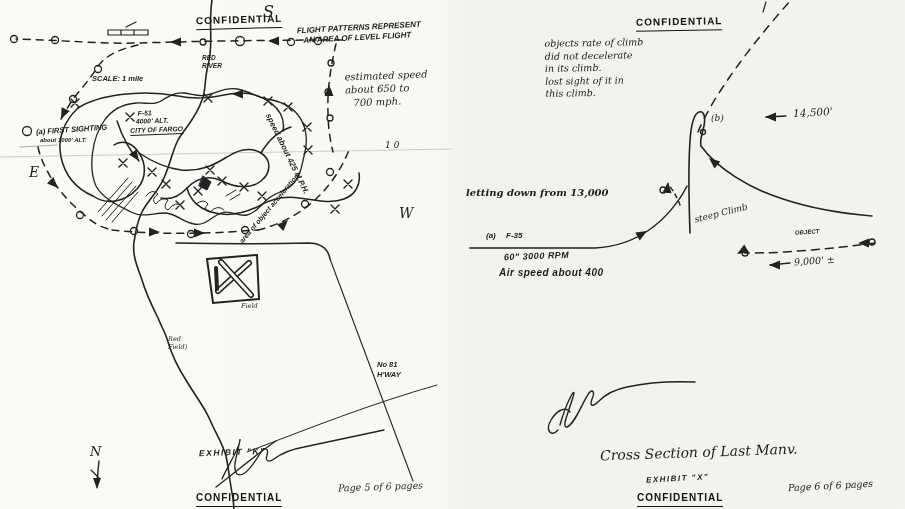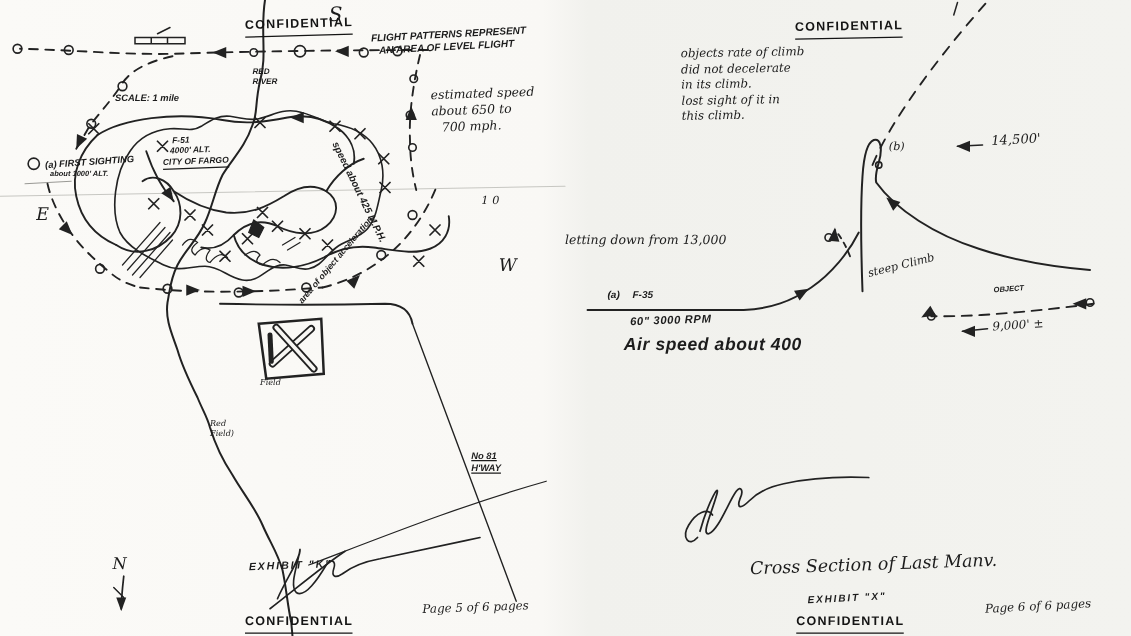--- a/index.html
+++ b/index.html
@@ -216,34 +216,34 @@
   <div class="lbl cur" style="left:29px;top:164px;font-size:14px;">E</div>
 
   <div class="lbl print" style="left:130px;top:109px;font-size:6.8px;line-height:1.25;transform:rotate(-2deg);">
     <div style="margin-left:8px;">F-51</div>
     <div style="margin-left:6px;">4000' ALT.</div>
     <div class="u">CITY OF FARGO</div>
   </div>
 
   <div class="lbl print" style="left:272px;top:112px;font-size:8px;transform:rotate(64deg);transform-origin:0 0;">speed about 425 M.P.H.</div>
 
-  <div class="lbl cur" style="left:385px;top:156px;font-size:9px;letter-spacing:3px;">10</div>
+  <div class="lbl cur" style="left:385px;top:140px;font-size:9px;letter-spacing:3px;">10</div>
 
   <div class="lbl cur" style="left:399px;top:205px;font-size:14px;">W</div>
 
   <div class="lbl print" style="left:238px;top:240px;font-size:7px;transform:rotate(-50deg);transform-origin:0 0;">area of object acceleration</div>
 
-  <div class="lbl cur" style="left:208px;top:302px;font-size:6.5px;text-align:right;">Field</div>
+  <div class="lbl cur" style="left:241px;top:302px;font-size:6.5px;text-align:right;">Field</div>
 
   <div class="lbl cur" style="left:168px;top:336px;font-size:6.5px;line-height:1.2;">
     <div>Red</div>
     <div>Field)</div>
   </div>
 
-  <div class="lbl print" style="left:377px;top:360px;font-size:7.5px;line-height:1.35;text-decoration:underline;">
+  <div class="lbl print" style="left:377px;top:360px;font-size:7.5px;line-height:1.35;">
     <div>No 81</div>
     <div>H'WAY</div>
   </div>
 
   <div class="lbl print" style="left:199px;top:447px;font-size:8.5px;letter-spacing:1.5px;transform:rotate(-2deg);">EXHIBIT "K"</div>
 
   <div class="lbl cur" style="left:90px;top:444px;font-size:13px;">N</div>
 
   <div class="lbl" style="left:196px;top:486px;">
     <span class="stamp">CONFIDENTIAL</span>
@@ -259,27 +259,27 @@
     <div>objects rate of climb</div>
     <div>did not decelerate</div>
     <div>in its climb.</div>
     <div>lost sight of it in</div>
     <div>this climb.</div>
   </div>
 
   <div class="lbl cur" style="left:711px;top:113px;font-size:9px;">(b)</div>
   <div class="lbl cur" style="left:793px;top:106px;font-size:10.5px;transform:rotate(-3deg);">14,500'</div>
 
-  <div class="lbl cur" style="left:452px;top:187px;font-size:10px;">letting down from 13,000</div>
+  <div class="lbl cur" style="left:466px;top:187px;font-size:10px;font-weight:bold;">letting down from 13,000</div>
 
   <div class="lbl cur" style="left:694px;top:208px;font-size:9px;transform:rotate(-14deg);">steep Climb</div>
 
   <div class="lbl print" style="left:486px;top:231px;font-size:8px;">(a)  F-35</div>
   <div class="lbl print" style="left:504px;top:251px;font-size:9px;transform:rotate(-2deg);letter-spacing:0.5px;">60" 3000 RPM</div>
-  <div class="lbl print" style="left:499px;top:267px;font-size:14px;letter-spacing:0.5px;">Air speed about 400</div>
+  <div class="lbl print" style="left:499px;top:267px;font-size:10px;letter-spacing:0.5px;">Air speed about 400</div>
 
   <div class="lbl print" style="left:795px;top:229px;font-size:6px;transform:rotate(-4deg);">OBJECT</div>
   <div class="lbl cur" style="left:794px;top:255px;font-size:9.5px;transform:rotate(-4deg);">9,000' ±</div>
 
   <div class="lbl cur" style="left:600px;top:444px;font-size:14px;transform:rotate(-2deg);">Cross Section of Last Manv.</div>
   <div class="lbl print" style="left:646px;top:474px;font-size:8px;letter-spacing:1.5px;transform:rotate(-3deg);">EXHIBIT "X"</div>
 
   <div class="lbl" style="left:637px;top:486px;">
     <span class="stamp">CONFIDENTIAL</span>
   </div>

